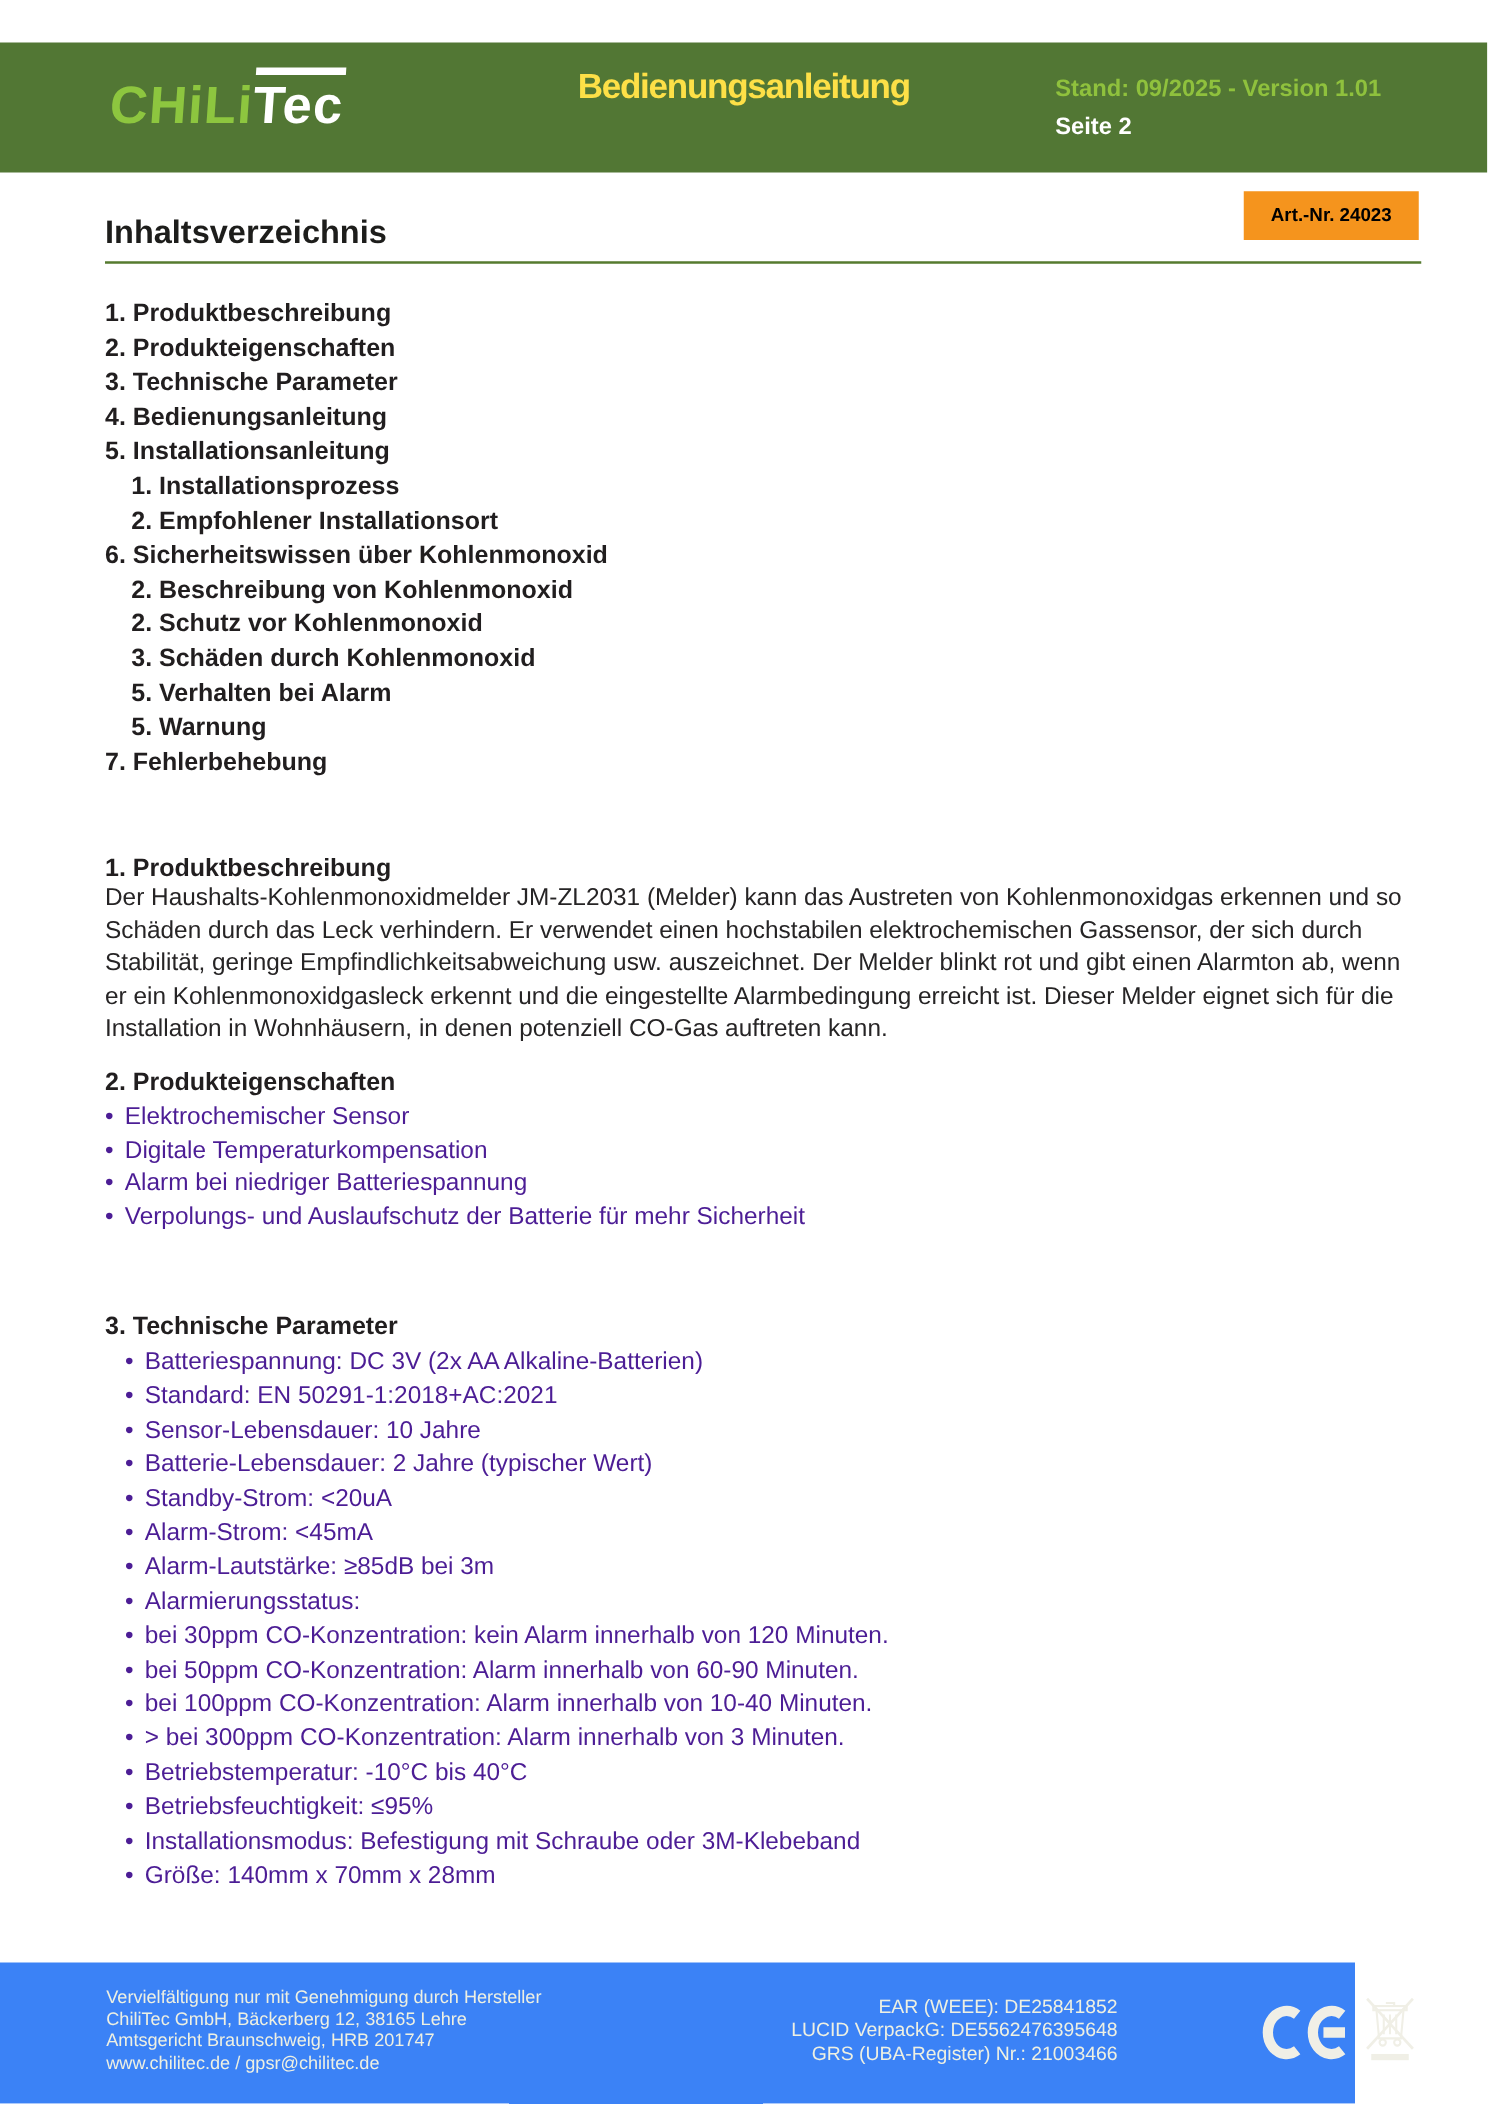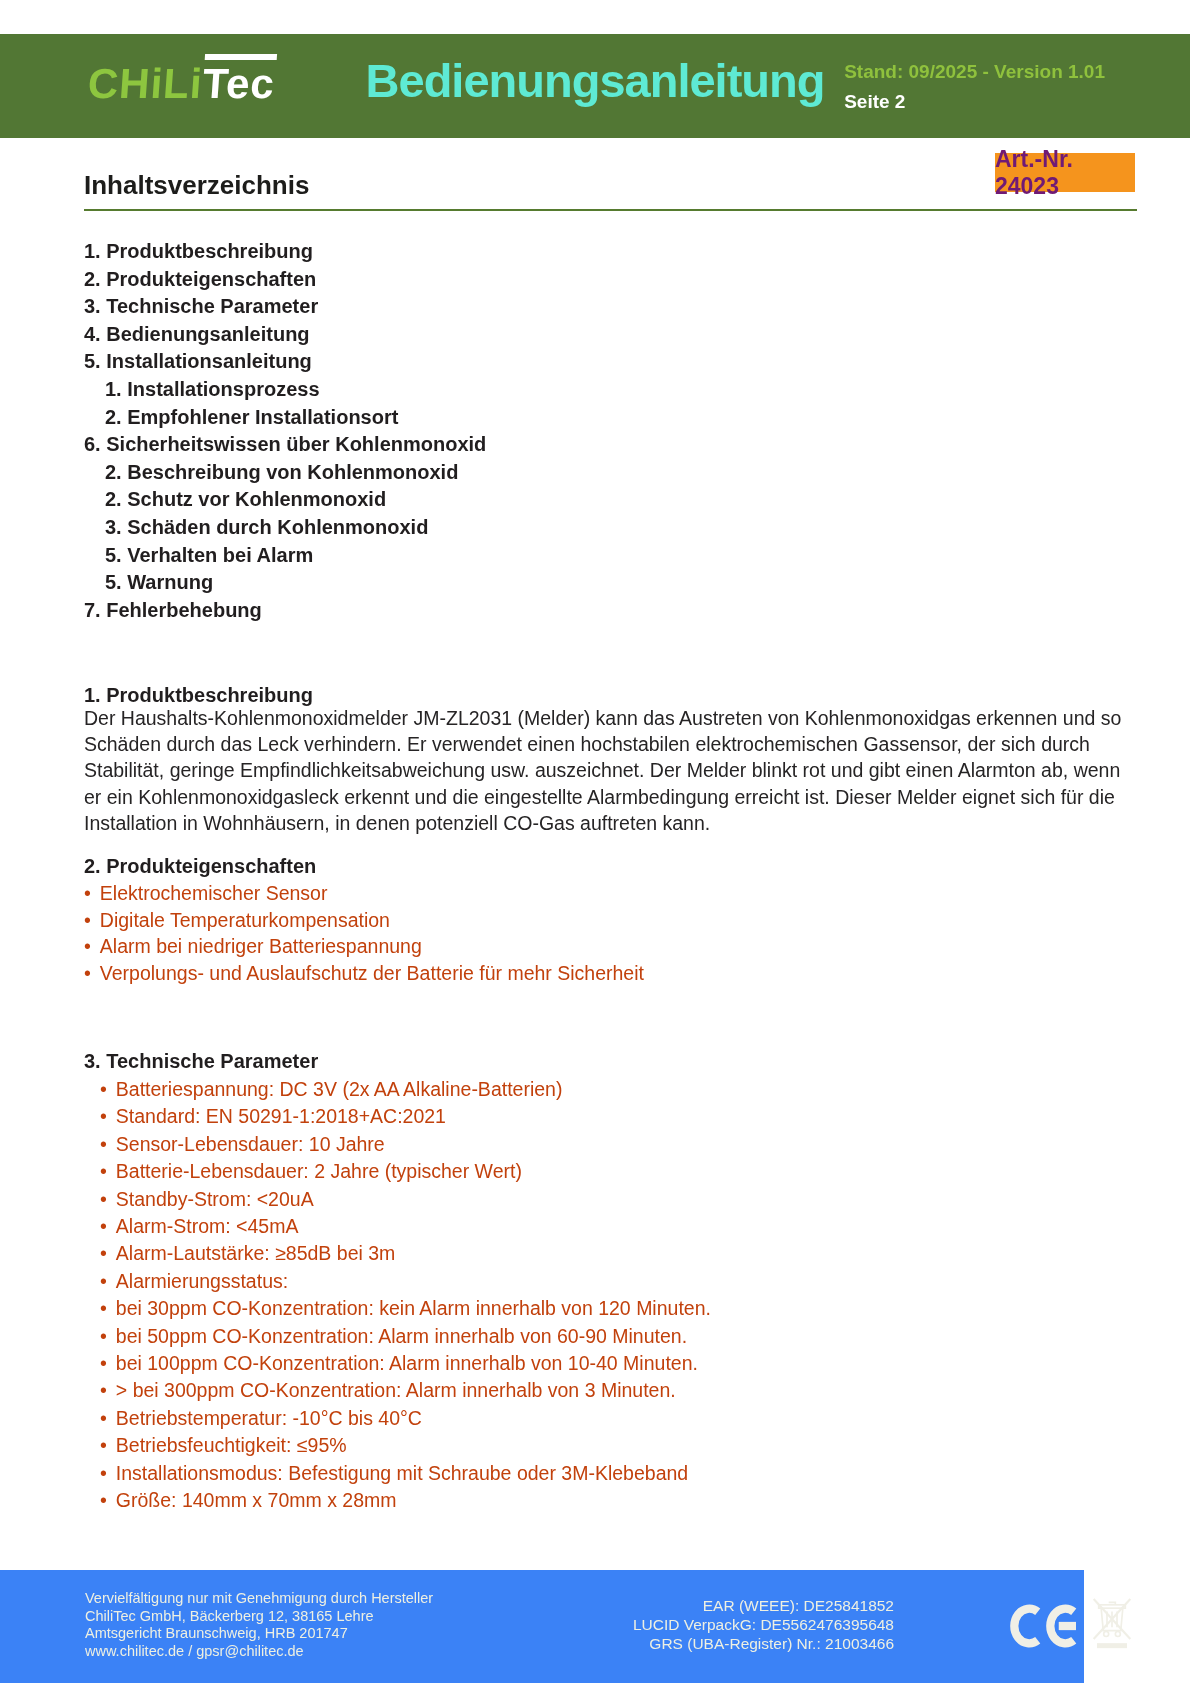--- a/index.html
+++ b/index.html
@@ -7,47 +7,47 @@
     position:relative; width:1190px; height:1683px; background:#ffffff;
     font-family:"Liberation Sans", sans-serif; overflow:hidden;
   }
 
   
   .topbar { position:absolute; top:34px; left:0; width:1190px; height:104px; background:#527734; }
   .logo { position:absolute; left:88px; top:26px; font-size:42px; font-weight:bold; letter-spacing:1px; transform:skewX(-4deg); white-space:nowrap; }
   .logo-chili { color:#8dc63f; }
   .logo-tec { color:#ffffff; border-top:6px solid #ffffff; padding-top:0px; }
   .doc-title { position:absolute; left:0; top:19px; width:100%; margin:0; text-align:center;
-    color:#5eead4; font-size:47px; font-weight:bold; letter-spacing:-1px; }
+    color:#fde047; font-size:28px; font-weight:bold; letter-spacing:-1px; }
   .header-meta { position:absolute; right:85px; top:27px; text-align:left; font-weight:bold; }
   .version-line { color:#8fc13d; font-size:19px; }
   .page-label { color:#ffffff; font-size:19px; margin-top:8px; }
 
   
   .artnr-badge { position:absolute; left:995px; top:153px; width:140px; height:39px;
-    background:#f5941d; color:#701a75; font-size:23px; font-weight:bold;
+    background:#f5941d; color:#000000; font-size:15px; font-weight:bold;
     display:flex; align-items:center; justify-content:center; }
 
   
   .toc-heading { position:absolute; left:84px; top:170px; margin:0; font-size:26px; font-weight:bold; color:#1d1d1b; }
   .green-rule { position:absolute; left:84px; top:209px; width:1053px; height:2px; background:#567b2f; border:none; margin:0; }
 
   .toc-list { position:absolute; left:84px; top:238px; margin:0; padding:0; list-style:none;
     font-size:20px; font-weight:bold; color:#211e1f; line-height:27.6px; }
   .toc-list li.indent { padding-left:21px; }
 
   .sec-heading { position:absolute; left:84px; margin:0; font-size:20px; font-weight:bold; color:#211e1f; }
   #sec1-heading { top:684px; }
   #sec2-heading { top:855px; }
   #sec3-heading { top:1050px; }
 
   .paragraph { position:absolute; left:84px; top:705px; width:1056px; margin:0;
     font-size:19.5px; line-height:26.2px; color:#262425; }
 
-  .bullet-list { margin:0; padding:0; list-style:none; font-size:19.5px; color:#c2410c; }
+  .bullet-list { margin:0; padding:0; list-style:none; font-size:19.5px; color:#4c1d95; }
   .bullet-list li::before { content:"•"; margin-right:9px; }
   .features-list { position:absolute; left:84px; top:880px; line-height:26.7px; }
   .params-list   { position:absolute; left:100px; top:1076px; line-height:27.4px; }
 
   
   .page-footer { position:absolute; left:0; top:1570px; width:1084px; height:113px; background:#3b82f6; color:#eef0e2; }
   .footer-left  { position:absolute; left:85px;  top:20px; font-size:14.5px; line-height:17.6px; }
   .footer-right { position:absolute; right:190px; top:26px; text-align:right; font-size:15.5px; line-height:19px; }
   .ce-icon   { position:absolute; left:1007px; top:28px; }
   .weee-icon { position:absolute; left:1092px; top:22px; }

